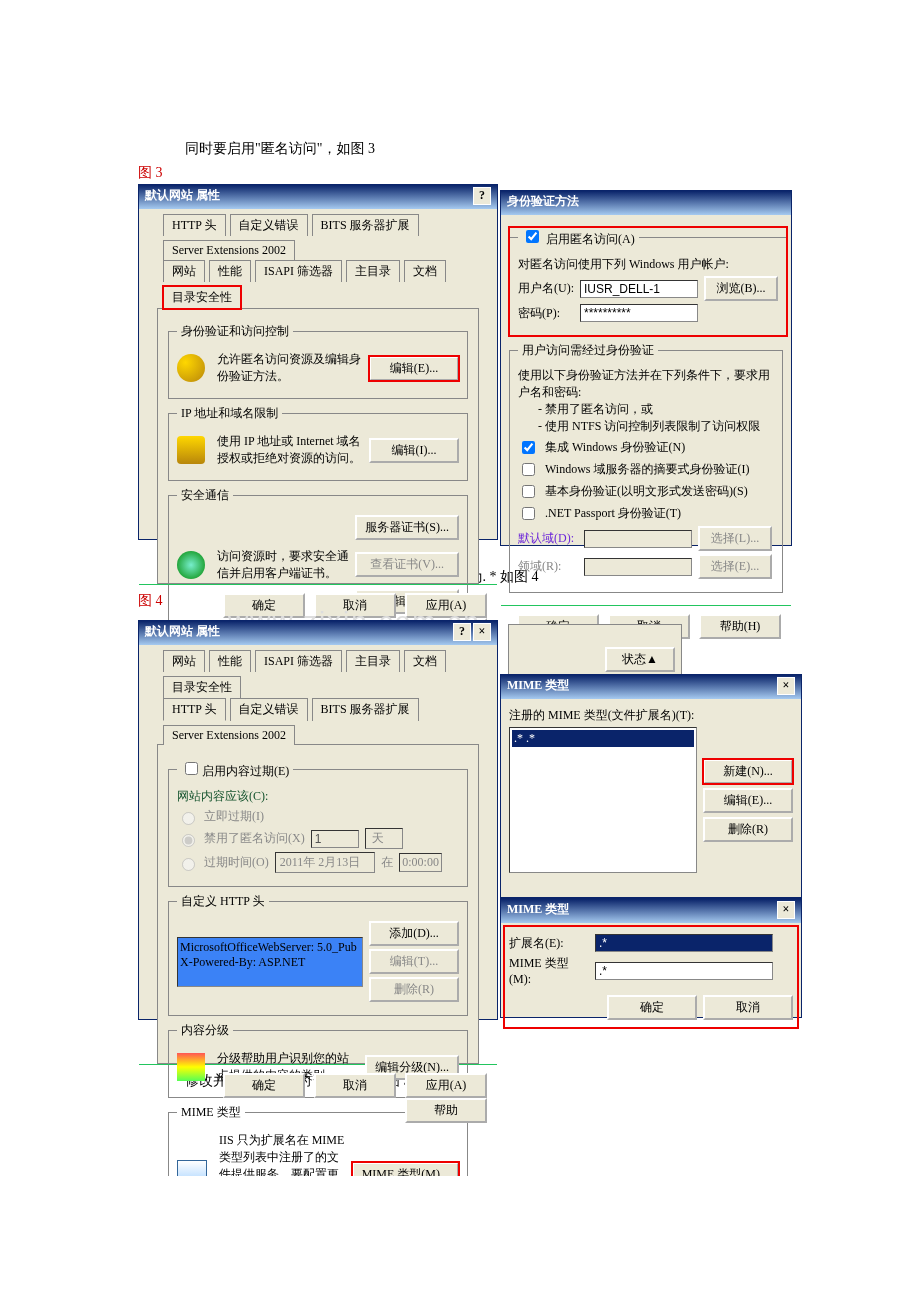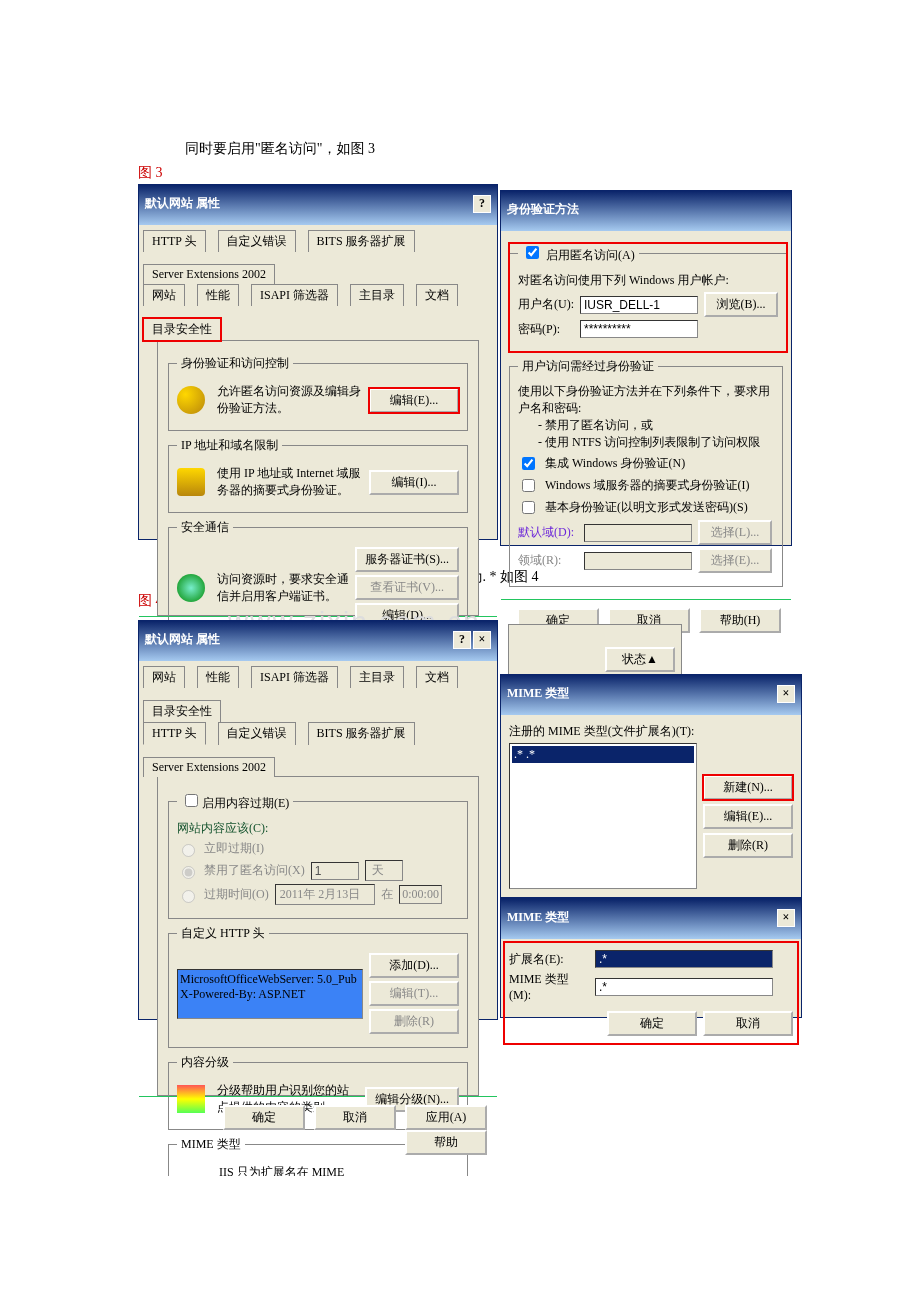--- a/index.html
+++ b/index.html
@@ -1,23 +1,23 @@
 <!DOCTYPE html>
 <html><head>
 <meta charset="utf-8">
 <style>
 body{margin:0;background:#fff;font-family:SimSun,"宋体",serif;font-size:12px;color:#000}
 .page{width:920px;margin:0 auto;background:#fff;padding:0 0 80px 0}
 .body-text{margin:140px 0 6px 185px;font-size:14px}
 .fig-label{color:#c00;font-weight:normal;font-size:14px;margin:4px 0 2px 138px}
 .shot{margin:0 0 0 138px;position:relative}
 .dlg{position:absolute;background:#ece9d8;border:1px solid #0a246a;font-family:Tahoma,SimSun;font-size:12px;color:#000}
-.titlebar{height:20px;background:linear-gradient(#0a246a,#a6caf0);color:#fff;font-weight:bold;padding:10px 6px;font-size:12px}
+.titlebar{height:20px;background:linear-gradient(#0a246a,#a6caf0);color:#fff;font-weight:bold;padding:2px 6px;font-size:12px}
 .titlebar .q{float:right;background:#ece9d8;color:#000;width:16px;height:16px;text-align:center;line-height:14px;border:1px solid #fff;font-weight:bold;margin-left:2px}
-.tabs{display:flex;flex-wrap:wrap;padding:4px 6px 0 4px;gap:12px}
+.tabs{display:flex;flex-wrap:wrap;padding:4px 6px 0 24px;gap:4px}
 .tab{background:#ece9d8;border:1px solid #888;border-bottom:none;padding:2px 8px;font-size:12px;position:relative;top:1px}
 .tab.active{background:#ece9d8;border-bottom:1px solid #ece9d8;z-index:2}
 .hlred{outline:2px solid #e00;outline-offset:-1px}
 .panel{border:1px solid #888;margin:0 18px;padding:8px;background:#ece9d8}
 fieldset{border:1px solid #888;margin:6px 2px;padding:8px 8px 10px 8px}
 legend{font-size:12px;padding:0 4px}
 .btn{background:#ece9d8;border:2px outset #fff;padding:2px 8px;font-size:12px;min-width:70px;text-align:center;display:inline-block}
 .btn.dis{color:#888}
 .row{display:flex;align-items:center;gap:6px;margin:3px 0}
 input[type=text],input[type=password]{border:1px inset #888;font-size:12px;padding:1px 3px;background:#fff}
@@ -68,30 +68,30 @@
       <div class="row">
         <span class="icon icon-key"></span>
         <span style="flex:1">允许匿名访问资源及编辑身份验证方法。</span>
         <span class="btn hlred">编辑(E)...</span>
       </div>
     </fieldset>
     <fieldset>
       <legend>IP 地址和域名限制</legend>
       <div class="row">
         <span class="icon icon-lock"></span>
-        <span style="flex:1">使用 IP 地址或 Internet 域服务器的摘要式身份验证。</span>
+        <span style="flex:1">使用 IP 地址或 Internet 域名授权或拒绝对资源的访问。</span>
         <span class="btn">编辑(I)...</span>
       </div>
     </fieldset>
     <fieldset>
       <legend>安全通信</legend>
       <div class="row">
         <span class="icon icon-globe"></span>
         <span style="flex:1">访问资源时，要求安全通信并启用客户端证书。</span>
-        <div style="display:flex;flex-direction:column;gap:3px">
+        <div style="display:flex;flex-direction:column;gap:12px">
           <span class="btn">服务器证书(S)...</span>
           <span class="btn dis">查看证书(V)...</span>
           <span class="btn">编辑(D)...</span>
         </div>
       </div>
     </fieldset>
   </div>
   <div class="btnrow">
     <span class="btn">确定</span>
     <span class="btn">取消</span>
@@ -130,20 +130,24 @@
               <input type="checkbox" checked="" class="chk" style="">
               <span>集成 Windows 身份验证(N)</span>
             </div>
       <div class="row">
               <input type="checkbox" class="chk" style="">
               <span>Windows 域服务器的摘要式身份验证(I)</span>
             </div>
       <div class="row">
               <input type="checkbox" class="chk" style="">
               <span>基本身份验证(以明文形式发送密码)(S)</span>
+            </div>
+      <div class="row">
+              <input type="checkbox" class="chk" style="">
+              <span>.NET Passport 身份验证(T)</span>
             </div>
       <div class="row">
               <span style="width:60px;color:#6d28d9">默认域(D):</span>
               <input type="text" disabled="" style="width: 100px; background: rgb(236, 233, 216);">
               <span class="btn dis" style="min-width:54px">选择(L)...</span>
             </div>
       <div class="row">
               <span style="width:60px;color:#888">领域(R):</span>
               <input type="text" disabled="" style="width: 100px; background: rgb(236, 233, 216);">
               <span class="btn dis" style="min-width:54px">选择(E)...</span>

